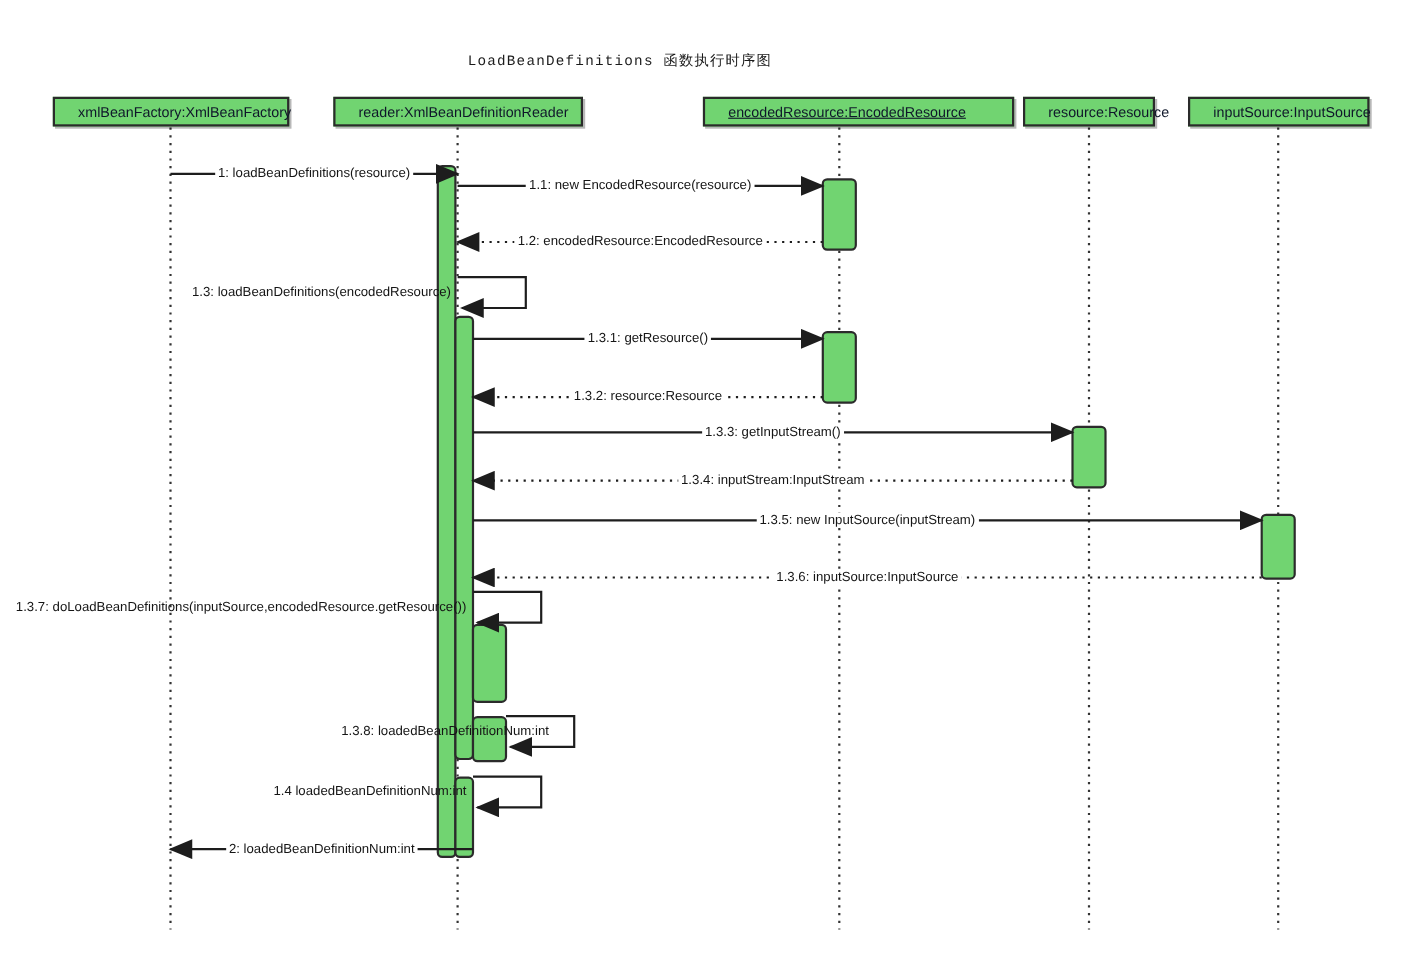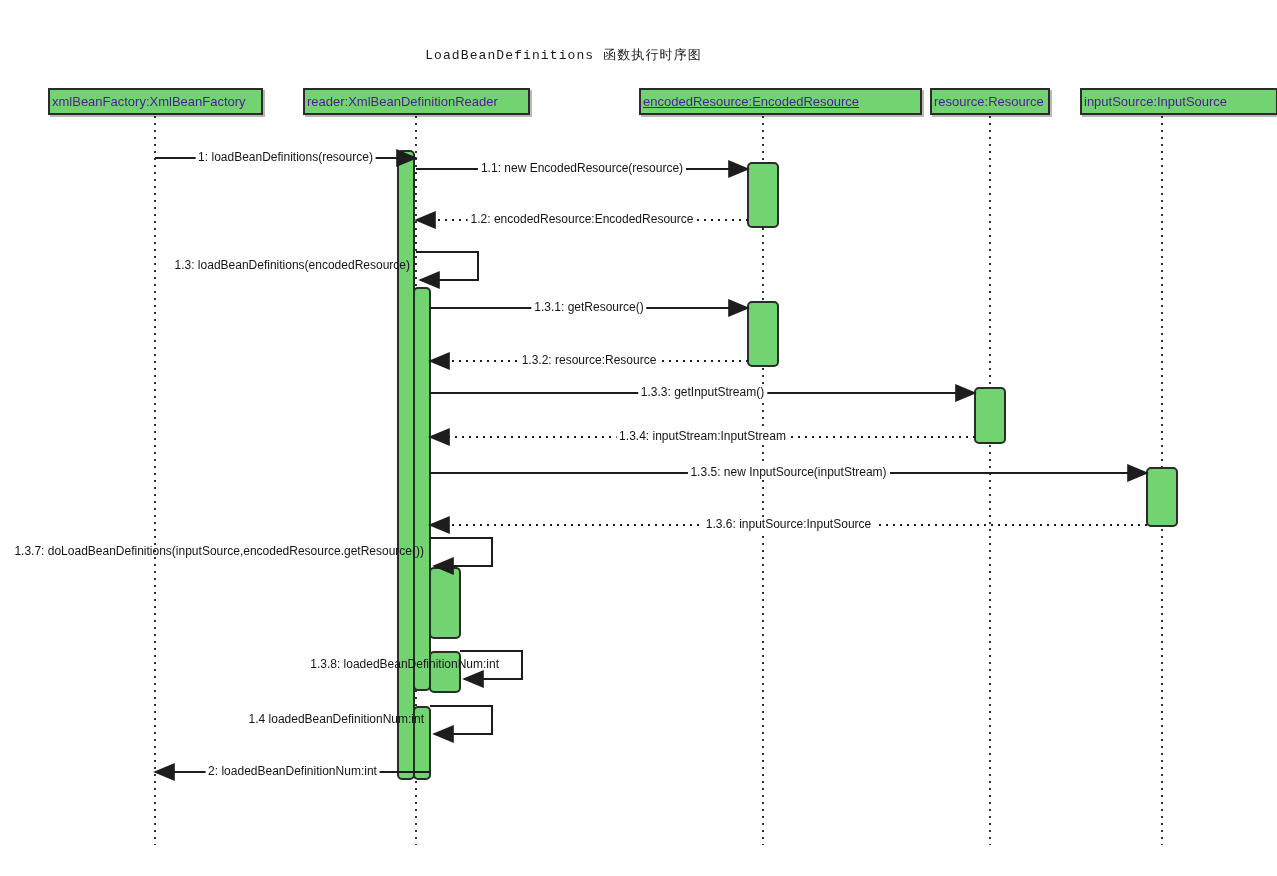--- a/index.html
+++ b/index.html
@@ -19,25 +19,25 @@
     font-size:13px;
     letter-spacing:1.1px;
     color:#1b1b1b;
     white-space:pre;
   }
   .participant{
     position:absolute;
     box-sizing:border-box;
     background:#71D471;
     border:2px solid #2b2b2b;
-    color:#4c1d95;
+    color:#0f172a;
     font-size:13px;
     display:flex;
     align-items:center;
-    padding-left:2px;
+    padding-left:21px;
     height:27px;
     box-shadow:2px 2px 0 rgba(0,0,0,0.28);
   }
   .msg-label{
     position:absolute;
     font-size:12px;
     color:#151515;
     background:#ffffff;
     white-space:nowrap;
     padding:0 3px;
@@ -100,21 +100,21 @@
       </div>
       <div class="participant" style="left: 303px; top: 88px; width: 227px; background: rgb(113, 212, 113); border-color: rgb(43, 43, 43);">
         <span>reader:XmlBeanDefinitionReader</span>
       </div>
       <div class="participant" style="left: 639px; top: 88px; width: 283px; background: rgb(113, 212, 113); border-color: rgb(43, 43, 43); text-decoration: underline;">
         <span>encodedResource:EncodedResource</span>
       </div>
       <div class="participant" style="left: 930px; top: 88px; width: 120px; background: rgb(113, 212, 113); border-color: rgb(43, 43, 43);">
         <span>resource:Resource</span>
       </div>
-      <div class="participant" style="left: 1080px; top: 88px; width: 198px; background: rgb(113, 212, 113); border-color: rgb(43, 43, 43);">
+      <div class="participant" style="left: 1080px; top: 88px; width: 165px; background: rgb(113, 212, 113); border-color: rgb(43, 43, 43);">
         <span>inputSource:InputSource</span>
       </div>
     </div>
   <div id="labels">
       <div class="msg-label ctr" style="top: 151px; left: 285.5px;">1: loadBeanDefinitions(resource)</div>
       <div class="msg-label ctr" style="top: 162px; left: 582px;">1.1: new EncodedResource(resource)</div>
       <div class="msg-label ctr" style="top: 213px; left: 582px;">1.2: encodedResource:EncodedResource</div>
       <div class="msg-label" style="top: 259px; left: 0px; width: 416px; text-align: right; padding-right: 6px; box-sizing: border-box; background: transparent;">1.3: loadBeanDefinitions(encodedResource)</div>
       <div class="msg-label ctr" style="top: 301px; left: 589px;">1.3.1: getResource()</div>
       <div class="msg-label ctr" style="top: 354px; left: 589px;">1.3.2: resource:Resource</div>

